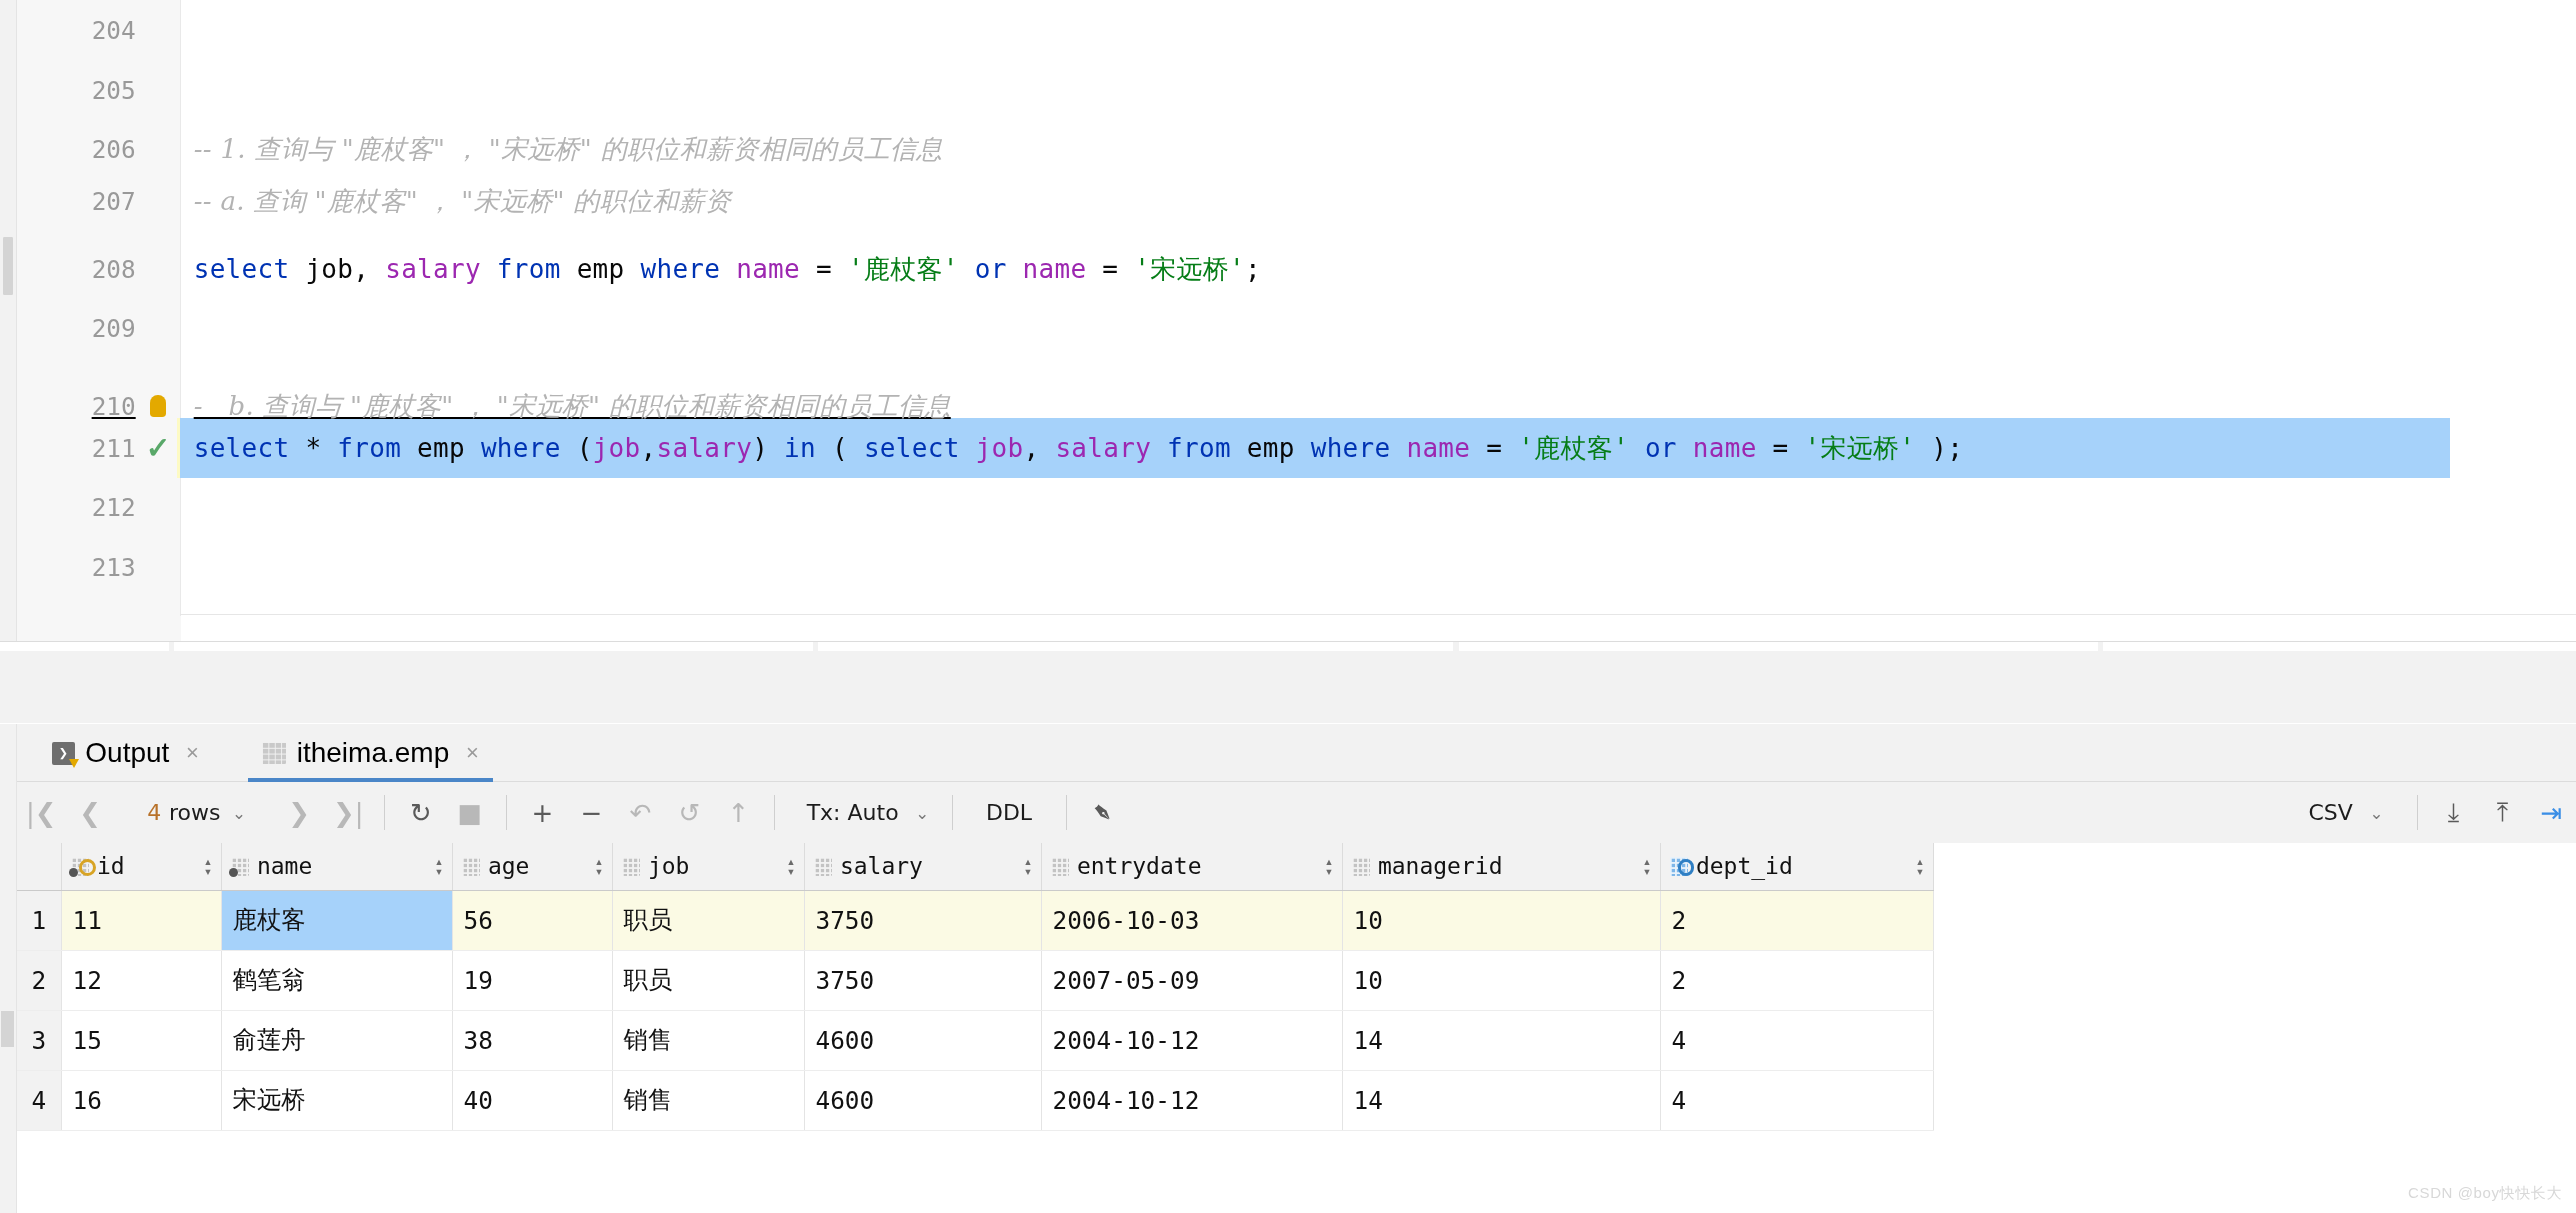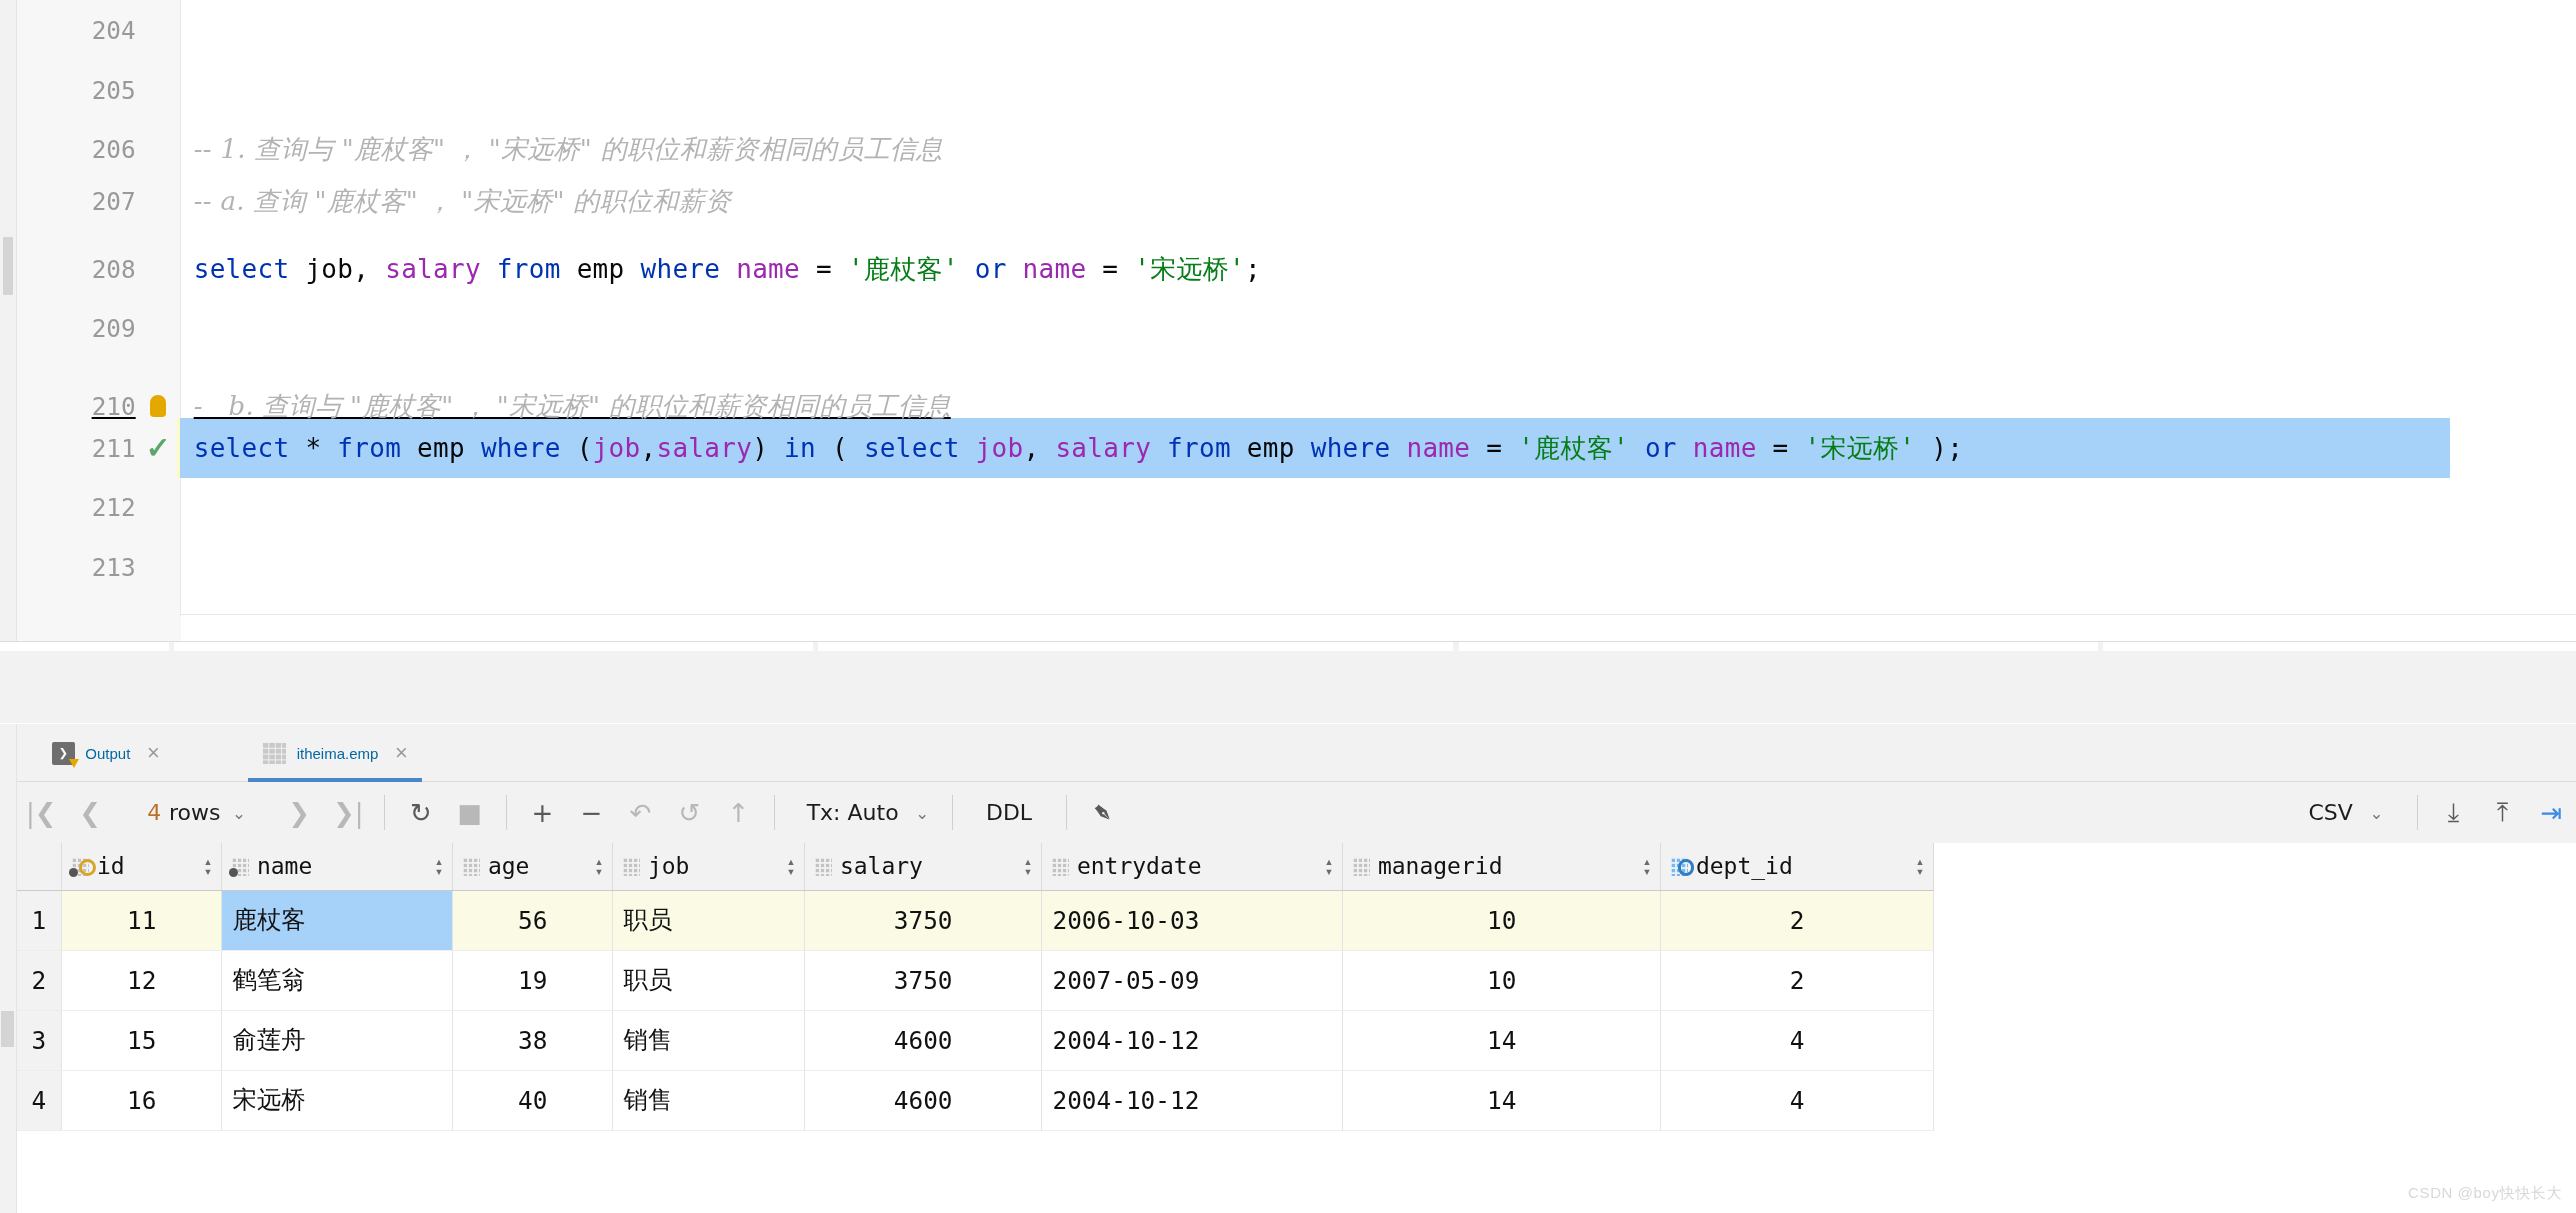--- a/index.html
+++ b/index.html
@@ -97,21 +97,21 @@
     background: #f2f2f2; border-bottom: 0.6px solid #dcdcdc;
   }
   #tabs-left-edge {
     position: absolute; left: 0; top: 0; width: 16.7px; height: 58px;
     background: #f2f2f2; border-right: 0.6px solid #e4e4e4;
   }
   .tab {
     position: absolute; top: 0; height: 58px;
     display: flex; align-items: center; gap: 10.3px; padding: 0 14px;
   }
-  .tab-label { font-size: 15px; color: #0369a1; }
+  .tab-label { font-size: 28px; color: #000000; }
   .tab-close { font-size: 22px; color: #9a9a9a; margin-left: 6.4px; }
   #tab-active-underline {
     position: absolute; bottom: 0; left: 0; width: 100%; height: 3.8px; background: #4a86c8;
   }
   .tab-icon-output {
     width: 23px; height: 23px; background: #6e6e6e; color: #fff;
     font-size: 15.4px; display: flex; align-items: center; justify-content: center;
     border-radius: 1.9px; position: relative; font-family: "DejaVu Sans Mono", monospace;
   }
   .tab-icon-output::after {
@@ -208,21 +208,21 @@
   table.gridtable td {
     height: 60px; border-right: 0.6px solid #e4e4e4; border-bottom: 0.6px solid #ededed;
     font-size: 24.4px; color: #111111; padding: 0 10.3px; vertical-align: middle;
   }
   td.rownum {
     background: #f2f2f2; color: #333333; text-align: center;
     border-right: 0.6px solid #dcdcdc; font-size: 23px;
   }
   tr.row-highlight td { background: #fbfae4; }
   tr.row-highlight td.rownum { background: #f2f2f2; }
-  td.num { text-align: center; }
+  td.num { text-align: left; }
   td.txt { text-align: left; }
   td.cell-selected { background: #a6d2fa !important; }
 
   #cursor {
     position: absolute; left: 239px; top: 1006px; width: 0; height: 0; z-index: 50;
   }
 
   #watermark {
     position: absolute; right: 14px; bottom: 11.5px;
     font-size: 15px; color: #d8d8d8; letter-spacing: 0.6px;

